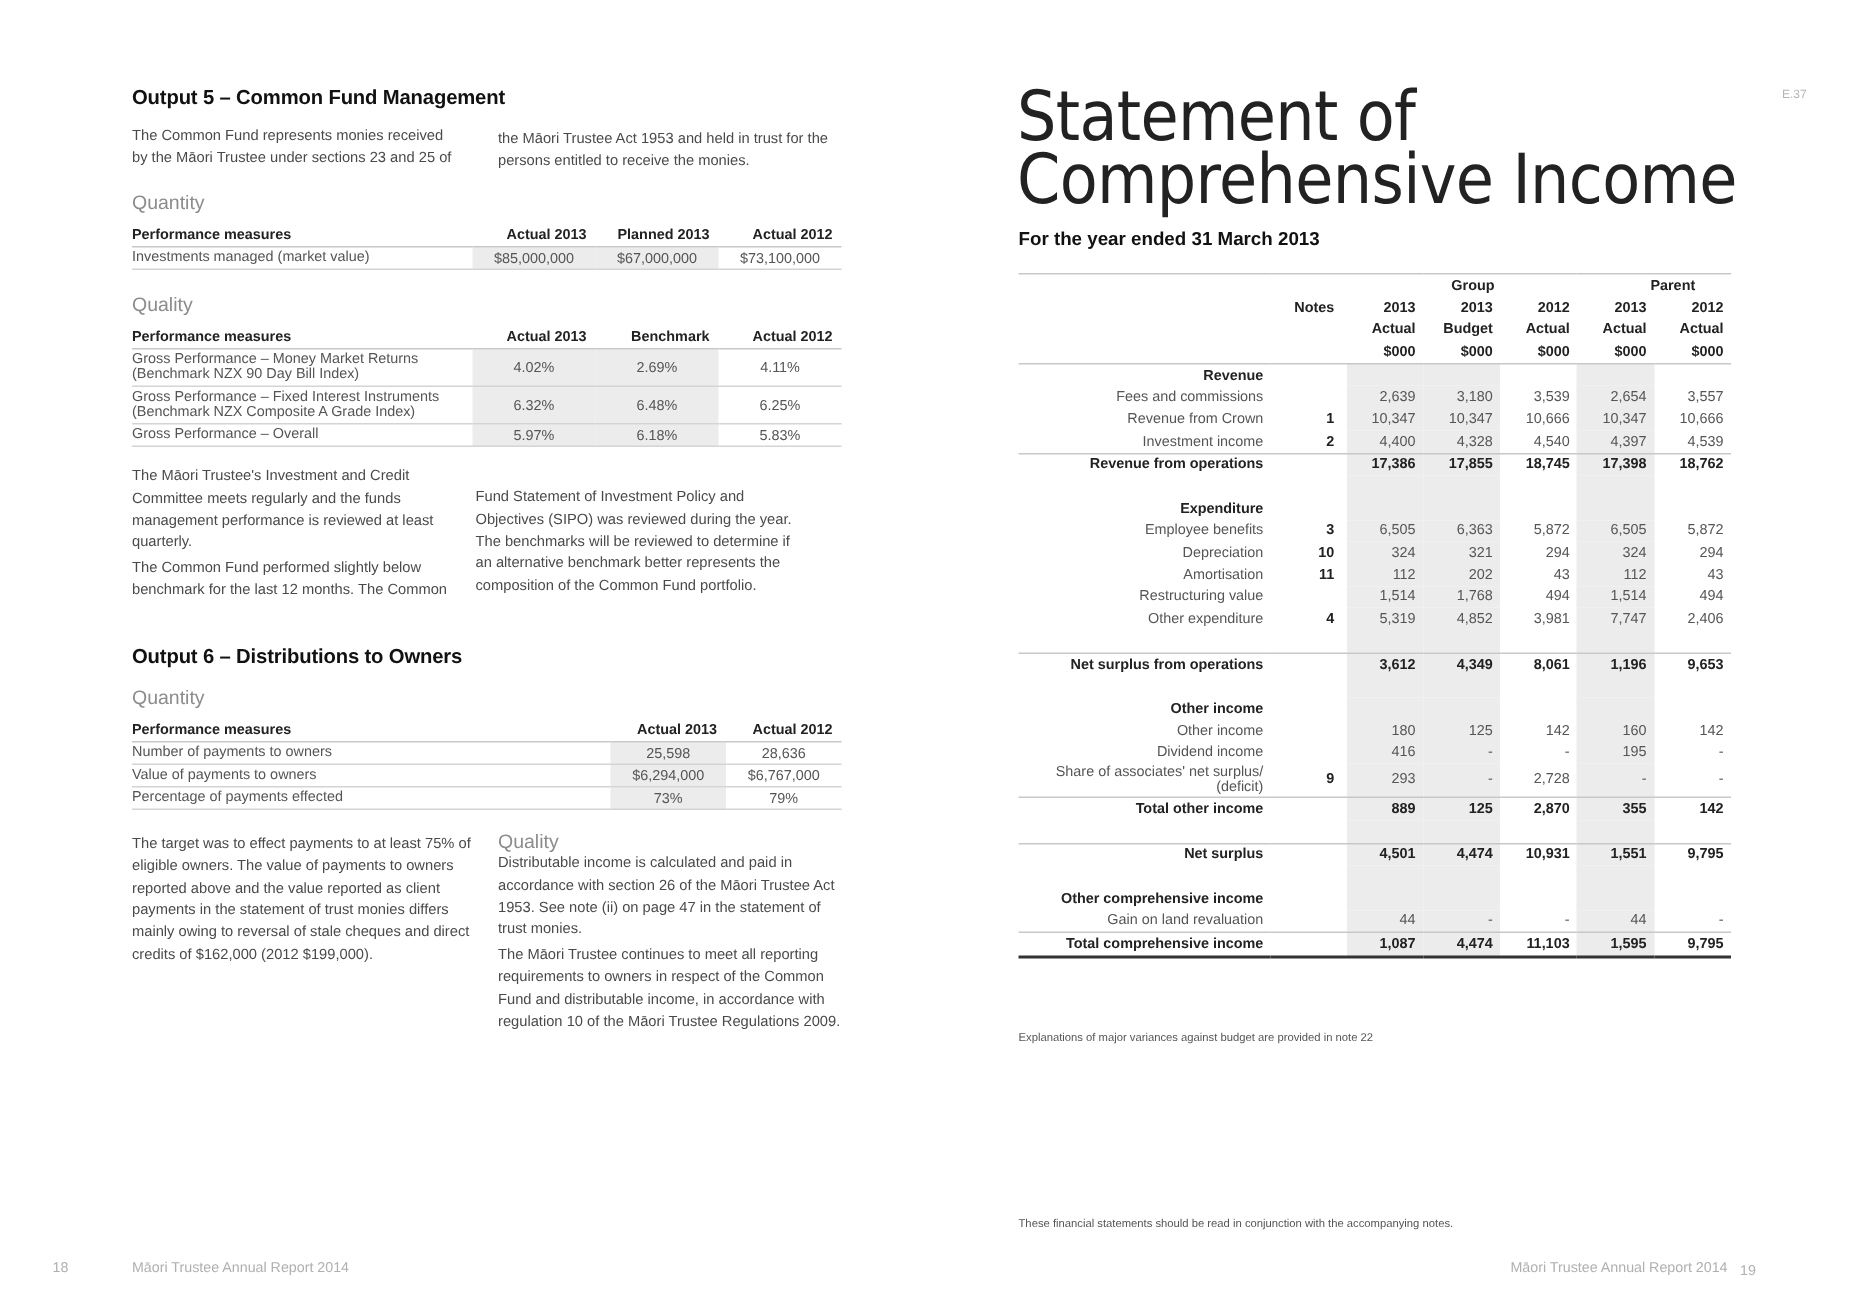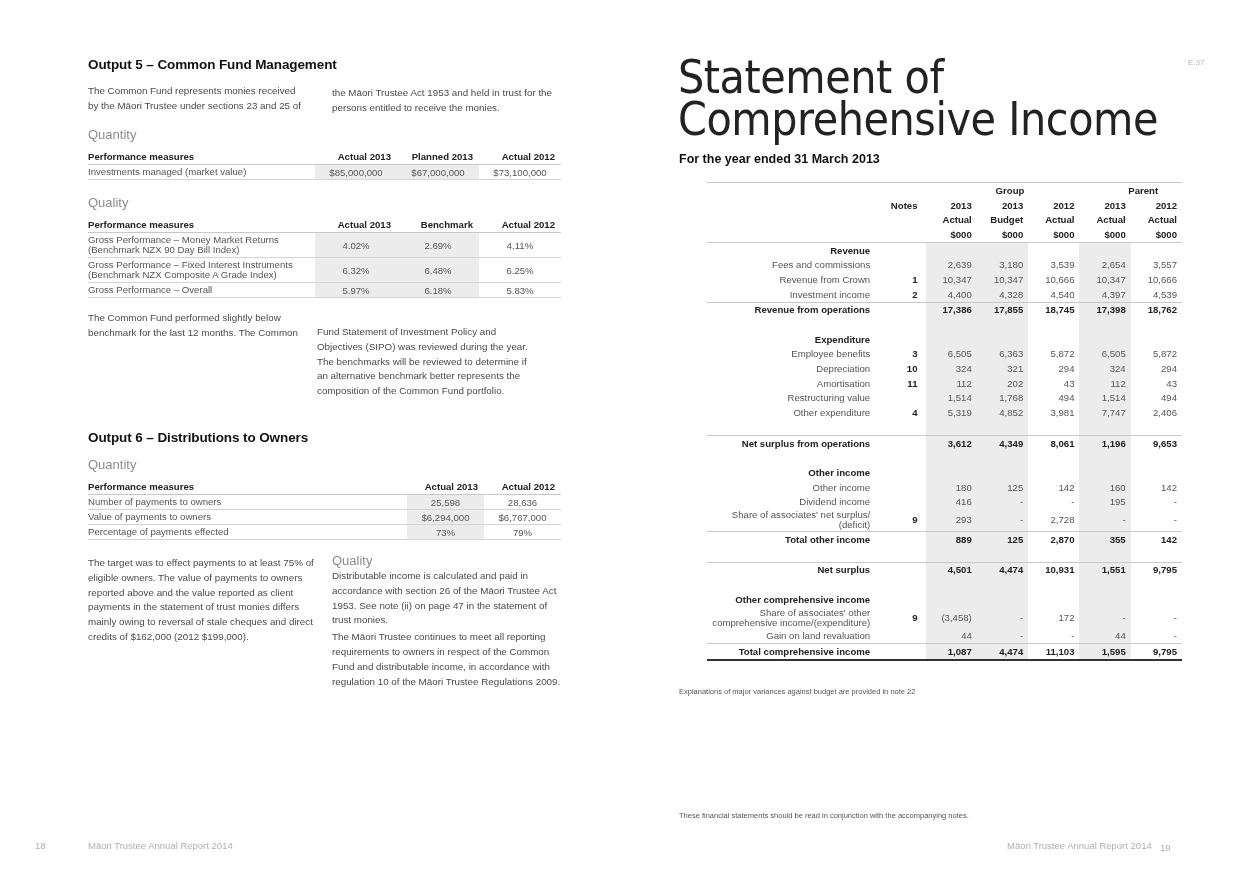--- a/index.html
+++ b/index.html
@@ -95,20 +95,21 @@
       <tr>
         <td>Gross Performance – Overall</td>
         <td class="sh">5.97%</td>
         <td class="sh">6.18%</td>
         <td>5.83%</td>
       </tr>
     </tbody>
   </table>
 
   <div class="abs" style="left:88px; top:311px; width:218px;">
+    <p class="para">The Māori Trustee's Investment and Credit Committee meets regularly and the funds management performance is reviewed at least quarterly.</p>
     <p class="para">The Common Fund performed slightly below benchmark for the last 12 months. The Common</p>
   </div>
   <div class="abs" style="left:317px; top:311px; width:218px;margin-top:14px;">
     <p class="para">Fund Statement of Investment Policy and Objectives (SIPO) was reviewed during the year. The benchmarks will be reviewed to determine if an alternative benchmark better represents the composition of the Common Fund portfolio.</p>
   </div>
 
   <div class="abs h2" style="left:88px; top:430px;">Output 6 – Distributions to Owners</div>
 
   <div class="abs h3" style="left:88px; top:457px;">Quantity</div>
   <table class="abs pm" style="left:88px; top:478px;">
@@ -153,21 +154,21 @@
 <div>
   <div class="abs" style="left:1188px; top:58px; font-size:8px; color:#b5b5b5;">E.37</div>
 
   <div class="abs title" style="left:678px; top:56px;">
     <div>Statement of</div>
     <div>Comprehensive Income</div>
   </div>
 
   <div class="abs subtitle" style="left:679px; top:152px;">For the year ended 31 March 2013</div>
 
-  <table class="abs fin" style="left:679px; top:182px;margin-left:28px;">
+  <table class="abs fin" style="left:679px; top:182px;">
     <thead>
       <tr>
         <th class="lbl"></th>
           <th class="note"></th>
         <th colspan="3" style="text-align:center; padding-left:20px;">Group</th>
         <th colspan="2" style="text-align:center; padding-left:30px;">Parent</th>
       </tr>
       <tr>
         <th class="lbl"></th>
         <th class="note">Notes</th>
@@ -406,29 +407,20 @@
         </tr>
         <tr class="sec">
           <td class="lbl">Other comprehensive income</td>
           <td class="note"></td>
           <td class="sh"></td>
           <td class="sh"></td>
           <td class=""></td>
           <td class="sh"></td>
           <td class=""></td>
         </tr>
-        <tr class="tall">
-          <td class="lbl">Share of associates' other comprehensive income/(expenditure)</td>
-          <td class="note">9</td>
-          <td class="sh">(3,458)</td>
-          <td class="sh">-</td>
-          <td class="">172</td>
-          <td class="sh">-</td>
-          <td class="">-</td>
-        </tr>
         <tr class="row">
           <td class="lbl">Gain on land revaluation</td>
           <td class="note"></td>
           <td class="sh">44</td>
           <td class="sh">-</td>
           <td class="">-</td>
           <td class="sh">44</td>
           <td class="">-</td>
         </tr>
         <tr class="grand">

